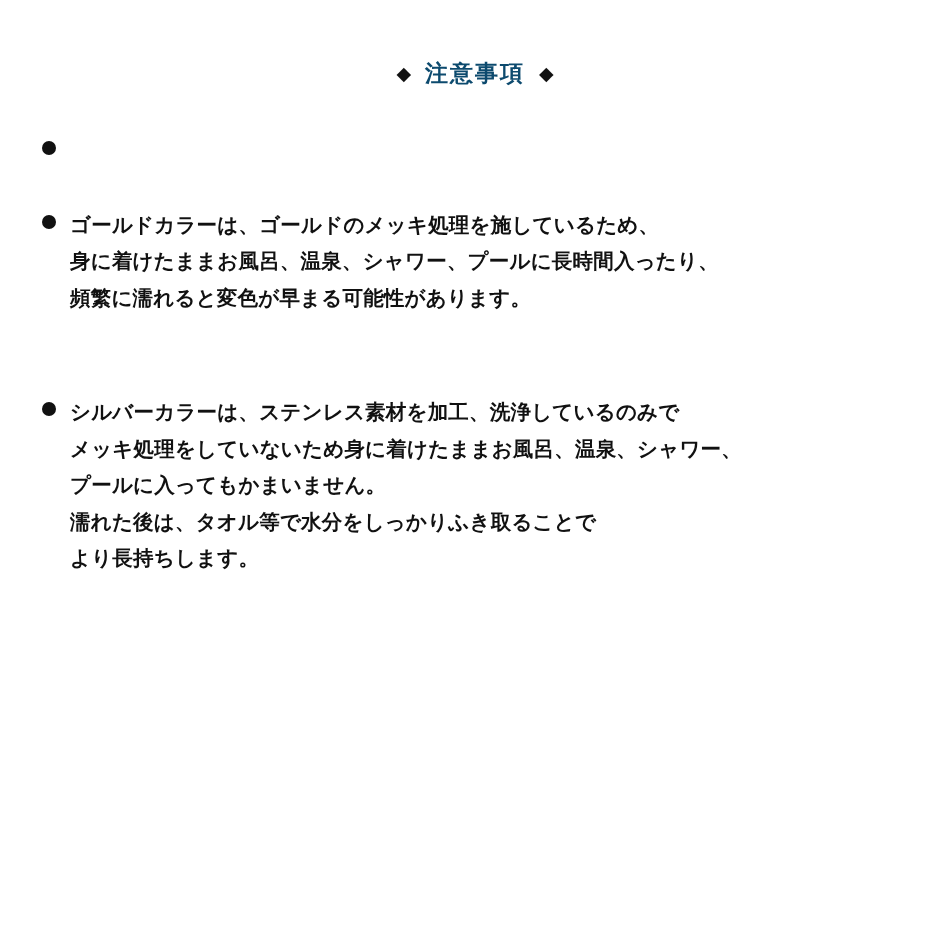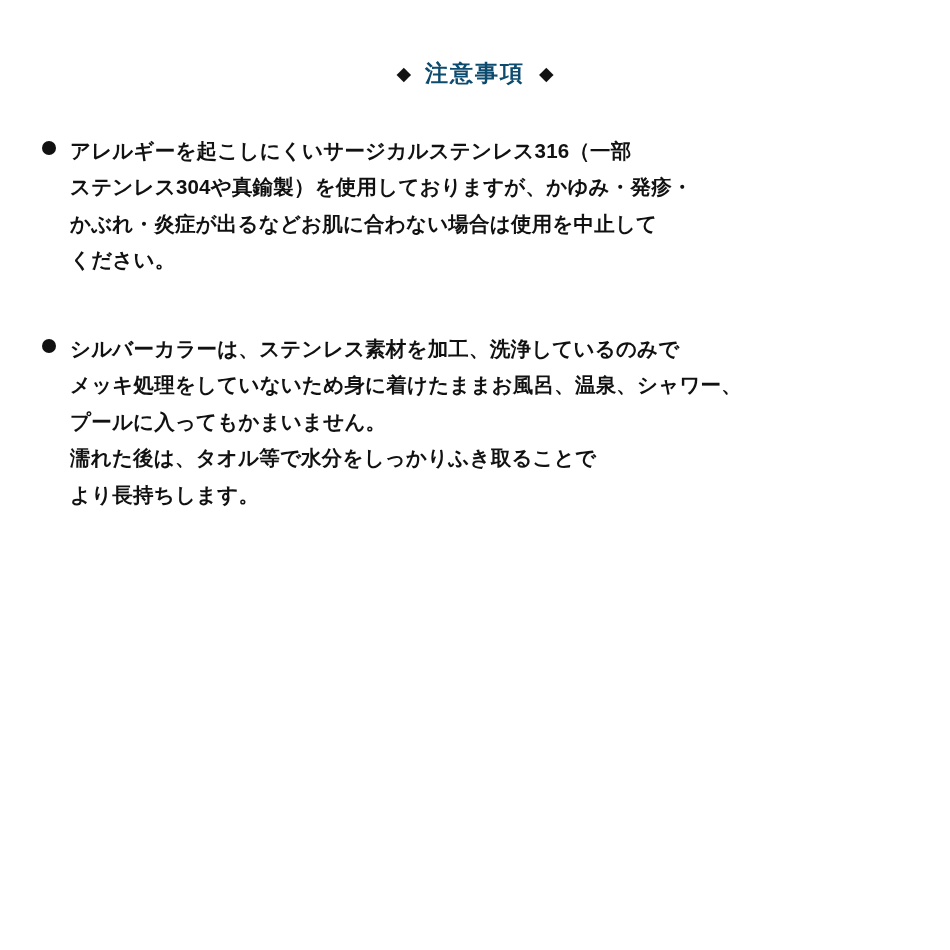--- a/index.html
+++ b/index.html
@@ -79,26 +79,28 @@
   <div class="title-row">
     <span class="diamond">◆</span>
     <span class="title-text">注意事項</span>
     <span class="diamond">◆</span>
   </div>
 
   <div class="notes">
 
     <div class="note">
       <span class="bullet"></span>
-      <div class="note-body">アレルギーを起こしにくいサージカルステンレス316（一部
-ステンレス304や真鍮製）を使用しておりますが、かゆみ・発疹・
-かぶれ・炎症が出るなどお肌に合わない場合は使用を中止して
-ください。</div>
     </div>
 
+    <div class="note gap-large">
+      <span class="bullet"></span>
+      <div class="note-body">ゴールドカラーは、ゴールドのメッキ処理を施しているため、
+身に着けたままお風呂、温泉、シャワー、プールに長時間入ったり、
+頻繁に濡れると変色が早まる可能性があります。</div>
+    </div>
 
     <div class="note">
       <span class="bullet"></span>
       <div class="note-body">シルバーカラーは、ステンレス素材を加工、洗浄しているのみで
 メッキ処理をしていないため身に着けたままお風呂、温泉、シャワー、
 プールに入ってもかまいません。
 濡れた後は、タオル等で水分をしっかりふき取ることで
 より長持ちします。</div>
     </div>
 

